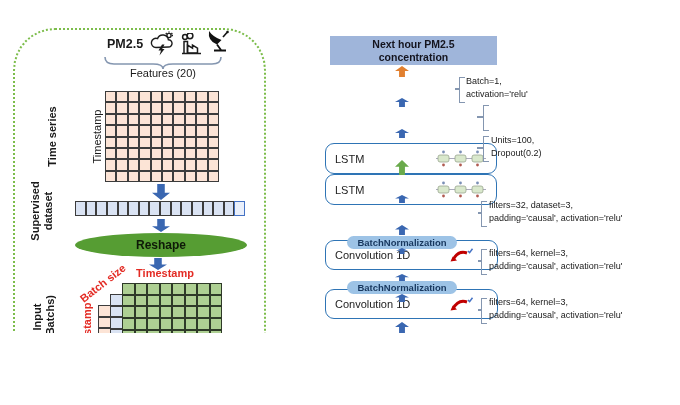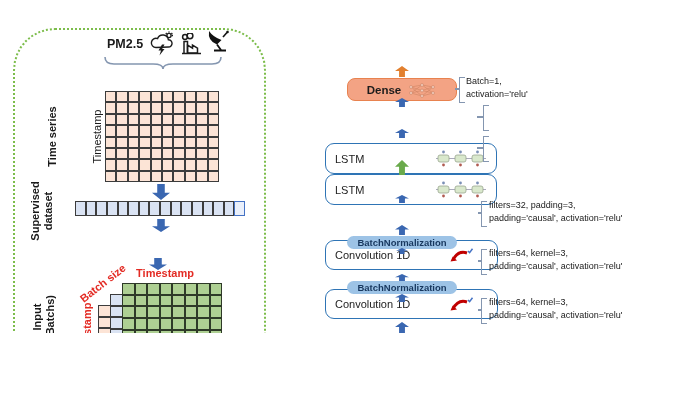--- a/index.html
+++ b/index.html
@@ -100,20 +100,21 @@
       <circle cx="21.5" cy="3" r="1.3" fill="#111"></circle>
     </svg>
   </span>
 
   <span class="abs" style="left:104px;top:56px;">
     <svg width="118" height="14" viewBox="0 0 118 14">
       <path d="M1,1 Q1,8 10,8 L49,8 Q59,8 59,13 Q59,8 69,8 L108,8 Q117,8 117,1" fill="none" stroke="#8496b0" stroke-width="1.6"></path>
     </svg>
   </span>
 
+  <span class="abs lab11" style="left:115px;top:67px;width:96px;text-align:center;">Features (20)</span>
 
   <span class="rot b lab11" style="left:7px;top:130px;width:90px;">Time series</span>
   <span class="rot lab11" style="left:61px;top:130px;width:72px;">Timestamp</span>
 
   <div class="mgrid g-peach" style="left: 105px; top: 91px; width: 114px; height: 91px; grid-template-columns: repeat(10, 1fr); grid-template-rows: repeat(8, 1fr);">
       <div class="cell"></div>
       <div class="cell"></div>
       <div class="cell"></div>
       <div class="cell"></div>
       <div class="cell"></div>
@@ -213,20 +214,23 @@
       <div class="cell"></div>
       <div class="cell"></div>
       <div class="cell"></div>
       <div class="cell"></div>
       <div class="cell"></div>
       <div class="cell"></div>
     </div>
 
   <div class="arr arr-down blue" style="left:152px;top:219px;width:18px;height:13px;"></div>
 
+  <div class="abs reshape">
+    <span>Reshape</span>
+  </div>
 
   <div class="arr arr-down blue" style="left:149px;top:258px;width:18px;height:12px;"></div>
 
   <span class="abs red lab11" style="left:135px;top:267px;width:60px;text-align:center;">Timestamp</span>
   <span class="abs red lab11" style="left:68px;top:277px;width:70px;text-align:center;transform:rotate(-38deg);">Batch size</span>
   <span class="rot red lab11" style="left:55px;top:325px;width:64px;">Timestamp</span>
 
   <span class="rot b lab11" style="left:8px;top:304px;width:72px;"><span>Input</span><br>
         <span>(Batchs)</span></span>
 
@@ -378,41 +382,27 @@
         <div class="cell"></div>
         <div class="cell"></div>
         <div class="cell"></div>
         <div class="cell"></div>
         <div class="cell"></div>
       </div>
   </div>
 
   <div class="arr arr-right green" style="left:265px;top:334px;width:72px;height:40px;"></div>
 
+  <div class="abs outbox">
+    <span>Next hour PM2.5</span>
+    <span>concentration</span>
+  </div>
 
   <div class="arr arr-up orange" style="left:395px;top:66px;width:14px;height:11px;"></div>
 
-  <div class="abs densebox">
-    <span>Dense</span>
-    <span style="display:flex;">
-      <svg width="30" height="16" viewBox="0 0 30 16" opacity="0.55">
-        <g stroke="#b06a48" stroke-width="0.6">
-          <path d="M4,5 L15,3 M4,5 L15,8.5 M4,5 L15,14 M4,11 L15,3 M4,11 L15,8.5 M4,11 L15,14
-                   M15,3 L26,5 M15,8.5 L26,5 M15,14 L26,5 M15,3 L26,11 M15,8.5 L26,11 M15,14 L26,11" fill="none"></path>
-          <circle cx="4" cy="5" r="1.5" fill="#eee"></circle>
-            <circle cx="4" cy="11" r="1.5" fill="#eee"></circle>
-          <circle cx="15" cy="3" r="1.5" fill="#eee"></circle>
-            <circle cx="15" cy="8.5" r="1.5" fill="#eee"></circle>
-          <circle cx="15" cy="14" r="1.5" fill="#eee"></circle>
-          <circle cx="26" cy="5" r="1.5" fill="#eee"></circle>
-            <circle cx="26" cy="11" r="1.5" fill="#eee"></circle>
-        </g>
-      </svg>
-    </span>
-  </div>
   <div class="bracket" style="left:459px;top:77px;"></div>
   <div class="btick" style="left:455px;top:88px;width:4px;"></div>
   <div class="ann" style="left:466px;top:75px;">
     <div>Batch=1,</div>
       <div>activation='relu'</div>
   </div>
 
   <div class="arr arr-up blue" style="left:395px;top:98px;width:14px;height:9px;"></div>
 
   <div class="abs layerbox" style="left:325px;top:107px;width:152px;height:21px;">
@@ -465,40 +455,44 @@
               <circle cx="8.5" cy="15" r="1.4"></circle>
               <circle cx="25.5" cy="15" r="1.4"></circle>
               <circle cx="42.5" cy="15" r="1.4"></circle>
             </g>
         </g>
       </svg>
     </span>
   </div>
   <div class="bracket" style="left:483px;top:136px;"></div>
   <div class="btick" style="left:477px;top:147px;width:6px;"></div>
+  <div class="ann" style="left:491px;top:134px;">
+    <div>Units=100,</div>
+      <div>Dropout(0.2)</div>
+  </div>
 
   <div class="arr arr-up green" style="left:395px;top:160px;width:14px;height:15px;"></div>
 
 
   <div class="arr arr-up blue" style="left:395px;top:195px;width:14px;height:8px;"></div>
 
   <div class="abs layerbox" style="left:325px;top:204px;width:153px;height:20px;">
     <span>Convolution 1D</span>
     <span style="display:flex;margin-right:14px;">
       <svg width="24" height="15" viewBox="0 0 24 15">
         <path d="M3,12 Q8,2 17,5" stroke="#c00000" stroke-width="3" fill="none"></path>
         <polygon points="0.5,13.5 7,12.5 2.8,8.5" fill="#c00000"></polygon>
         <polyline points="18,3 19.6,4.6 22.5,0.8" stroke="#4472c4" stroke-width="1.5" fill="none"></polyline>
       </svg>
     </span>
   </div>
   <div class="bracket" style="left:481px;top:201px;"></div>
   <div class="btick" style="left:478px;top:212px;width:3px;"></div>
   <div class="ann" style="left:489px;top:199px;">
-    <div>filters=32, padding=3,</div>
+    <div>filters=32, dataset=3,</div>
       <div>padding='causal', activation='relu'</div>
   </div>
 
   <div class="arr arr-up blue" style="left:395px;top:225px;width:14px;height:10px;"></div>
 
   <div class="abs pill" style="left:347px;top:236px;">
     <span>BatchNormalization</span>
   </div>
 
   <div class="arr arr-up blue" style="left:396px;top:248px;width:12px;height:6px;"></div>

